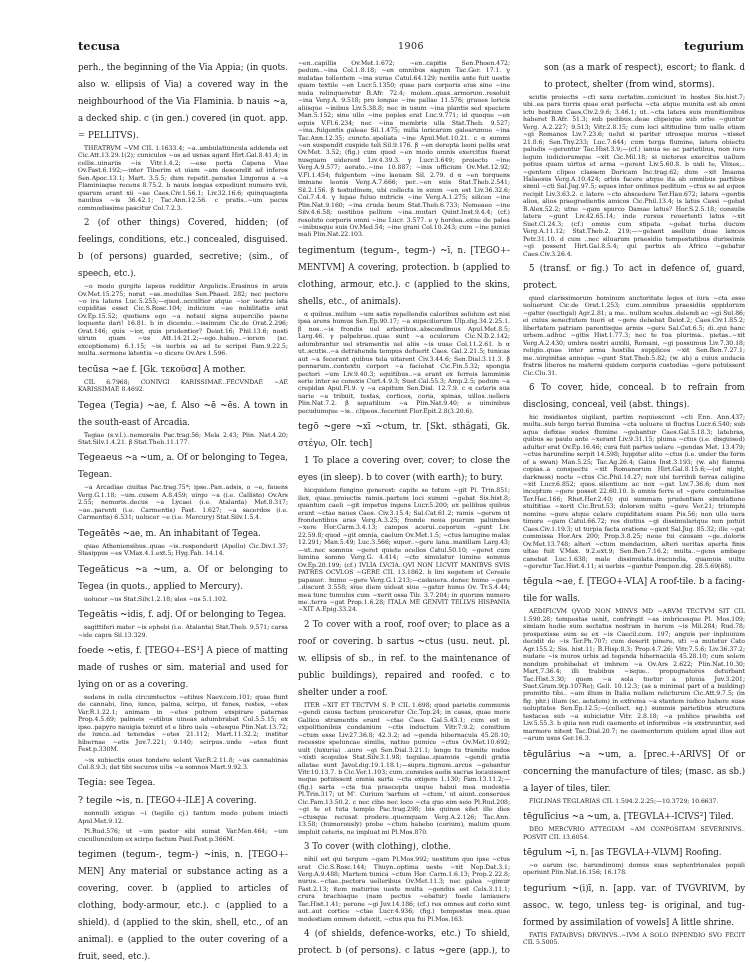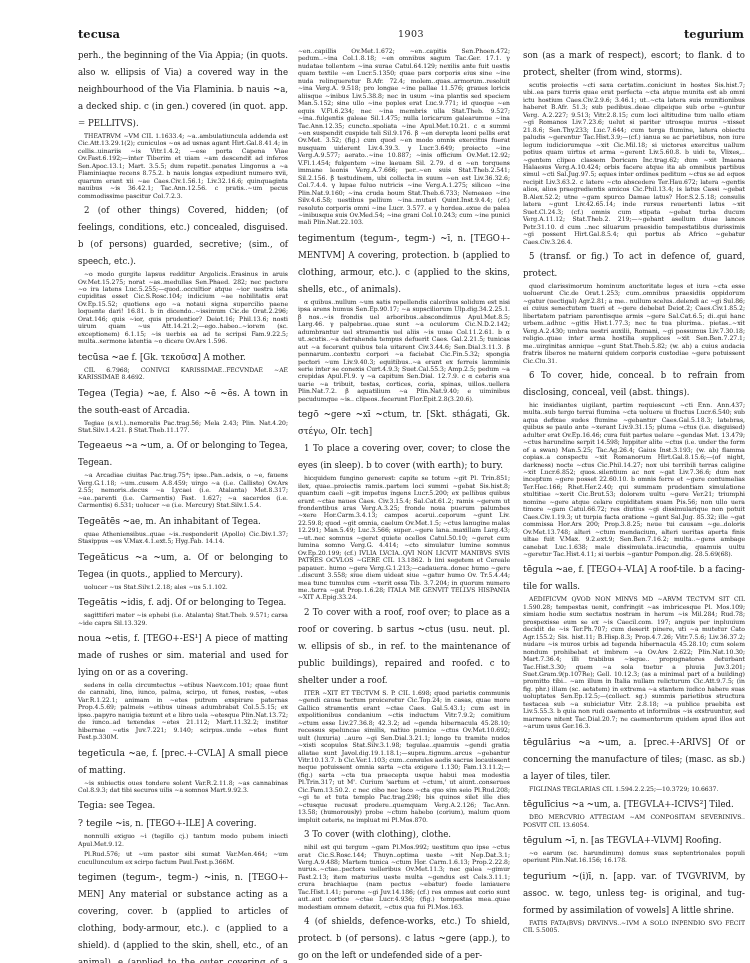--- a/index.html
+++ b/index.html
@@ -1,61 +1,60 @@
 <!DOCTYPE html>
 <html><head>
 <meta charset="utf-8">
 <style>
   html, body { margin:0; padding:0; background:#ffffff; }
   body { width:750px; height:963px; overflow:hidden; position:relative; color:#1a1a1a;
          font-family:"DejaVu Serif", "Liberation Serif", serif; }
-  .page { position:absolute; left:0; top:0; width:750px; height:891px; }
+  .page { position:absolute; left:0; top:12px; width:750px; height:891px; }
   .running-head { position:absolute; top:27px; left:78px; right:6px; height:16px; }
   .rh-left { position:absolute; left:0; top:0; font-weight:bold; font-size:11.5px; }
   .rh-center { position:absolute; left:0; right:0; top:1px; text-align:center; font-size:9.5px; letter-spacing:0.5px; }
   .rh-right { position:absolute; right:0; top:0; font-weight:bold; font-size:11.5px; }
   .col { position:absolute; top:47px; width:210px; }
   .col1 { left:78px; }
   .col2 { left:298px; width:212px; }
   .col3 { left:523px; width:222px; }
   .entry { margin:0 0 5px 0; }
   .def { font-size:8.6px; line-height:17px; text-align:justify; margin:0; }
   .cit { font-size:6.1px; line-height:7.45px; text-align:justify; margin:0 0 3px 0; text-indent:6px; }
   .sense { text-indent:6px; }
   .hw { font-weight:normal; font-size:9.3px; }
 </style>
 </head>
 <body>
 
 <div class="page">
   <div class="running-head">
     <span class="rh-left">tecusa</span>
-    <span class="rh-center">1903</span>
+    <span class="rh-center">1906</span>
     <span class="rh-right">tegurium</span>
   </div>
   <div class="col col1">
       <p class="def">perh., the beginning of the Via Appia; (in quots. also w. ellipsis of Via) a covered way in the neighbourhood of the Via Flaminia. b nauis ~a, a decked ship. c (in gen.) covered (in quot. app. = PELLITVS).</p>
       <p class="cit">THEATRVM ~VM CIL 1.1633.4; ~a..ambulatiuncula addenda est Cic.Att.13.29.1(2); cuniculos ~os ad usnas agant Hirt.Gal.8.41.4; in cellis..uinariis ~is Vitr.1.4.2; —ese porta Capena Viae Ov.Fast.6.192;—inter Tiberim et uiam ~am descendit ad inferos Sen.Apoc.13.1; Mart. 3.5.5; dum repetit..penates Lingonus a ~a Flaminiaque recens 8.75.2. b nauis longas expediunt numero xvii, quarum erant xii ~ae Caes.Civ.1.56.1; Liv.32.16.6; quinquaginta nauibus ~is 36.42.1; Tac.Ann.12.56. c pratis..~um pecus commodissime pascitur Col.7.2.3.</p>
       <p class="def sense">2 (of other things) Covered, hidden; (of feelings, conditions, etc.) concealed, disguised. b (of persons) guarded, secretive; (sim., of speech, etc.).</p>
       <p class="cit">~o modo gurgite lapsus redditur Argolicis..Erasinus in aruis Ov.Met.15.275; norat ~as..medullas Sen.Phaed. 282; nec pectore ~o ira latens Luc.5.255;—quod..occultior atque ~ior uestra ista cupiditas esset Cic.S.Rosc.104; indicium ~ae nobilitatis erat Ov.Ep.15.52; quotiens ego ~a notaui signa supercilio paene loquente dari! 16.81. b in dicendo..~issimum Cic.de Orat.2.296; Orat.146; quis ~ior, quis prudentior? Deiot.16; Phil.13.6; nosti uirum quam ~us Att.14.21.2;—ego..habeo..~iorem (sc. exceptionem) 6.1.15; ~is uerbis ea ad te scripsi Fam.9.22.5; multa..sermone latentia ~o dicere Ov.Ars 1.596.</p>
       <p class="def entry"><span class="hw">tecūsa</span><span> ~ae f. [Gk. τεκοῦσα] A mother.</span></p>
       <p class="cit">CIL 6.7968; CONIVGI KARISSIMAE..FECVNDAE ~AE KARISSIMAE 8.4692.</p>
       <p class="def entry"><span class="hw">Tegea (Tegia)</span><span> ~ae, f. Also ~ē ~ēs. A town in the south-east of Arcadia.</span></p>
       <p class="cit">Tegiae (s.v.l.)..nemoralis Pac.trag.56; Mela 2.43; Plin. Nat.4.20; Stat.Silv.1.4.21. β Stat.Theb.11.177.</p>
       <p class="def entry"><span class="hw">Tegeaeus</span><span> ~a ~um, a. Of or belonging to Tegea, Tegean.</span></p>
       <p class="cit">~a Arcadiae ciuitas Pac.trag.75*; ipse..Pan..adsis, o ~e, fauens Verg.G.1.18; ~um..cusem A.8.459; uirgo ~a (i.e. Callisto) Ov.Ars 2.55; nemoris..decus ~a Lycaei (i.e. Atalanta) Met.8.317; ~ae..parenti (i.e. Carmentis) Fast. 1.627; ~a sacerdos (i.e. Carmentis) 6.531; uolucer ~e (i.e. Mercury) Stat.Silv.1.5.4.</p>
       <p class="def entry"><span class="hw">Tegeātēs</span><span> ~ae, m. An inhabitant of Tegea.</span></p>
       <p class="cit">quae Atheniensibus..quae ~is..responderit (Apollo) Cic.Div.1.37; Stasippus ~es V.Max.4.1.ext.5; Hyg.Fab. 14.14.</p>
       <p class="def entry"><span class="hw">Tegeāticus</span><span> ~a ~um, a. Of or belonging to Tegea (in quots., applied to Mercury).</span></p>
       <p class="cit">uolucer ~us Stat.Silv.1.2.18; ales ~us 5.1.102.</p>
       <p class="def entry"><span class="hw">Tegeātis</span><span> ~idis, f. adj. Of or belonging to Tegea.</span></p>
       <p class="cit">sagittiferi mater ~is ephebi (i.e. Atalanta) Stat.Theb. 9.571; carsa ~ide capra Sil.13.329.</p>
-      <p class="def entry"><span class="hw">noua</span><span> ~etis, f. [TEGO+-ES¹] A piece of matting made of rushes or sim. material and used for lying on or as a covering.</span></p>
+      <p class="def entry"><span class="hw">foede</span><span> ~etis, f. [TEGO+-ES¹] A piece of matting made of rushes or sim. material and used for lying on or as a covering.</span></p>
       <p class="cit">sedens in cella circumtectus ~etibus Naev.com.101; quae fiunt de cannabi, lino, iunco, palma, scirpo, ut funes, restes, ~etes Var.R.1.22.1; animam in ~etes putrem exspirare paternas Prop.4.5.69; palmeis ~etibus uineas adumbrabat Col.5.5.15; ex ipso..papyro nauigia texunt et e libro uela ~etesque Plin.Nat.13.72; de iunco..ad texendas ~etes 21.112; Mart.11.32.2; institor hibernae ~etis Juv.7.221; 9.140; scirpus..unde ~etes fiunt Fest.p.330M.</p>
-      <p class="def entry"><span class="hw">tegetīcula</span><span> ~ae, f. [prec.+-CVLA] A small piece of matting.</span></p>
       <p class="cit">~is subiectis oues tondere solent Var.R.2.11.8; ~as cannabinas Col.8.9.3; dat tibi securos uilis ~a somnos Mart.9.92.3.</p>
       <p class="def entry"><span class="hw">Tegia:</span><span> see Tegea.</span></p>
       <p class="def entry"><span class="hw">? tegile</span><span> ~is, n. [TEGO+-ILE] A covering.</span></p>
       <p class="cit">nonnulli exiguo ~i (tegillo cj.) tantum modo pubem iniecti Apul.Met.9.12.</p>
       <p class="cit">Pl.Rud.576; ut ~um pastor sibi sumat Var.Men.464; ~um cucullunculum ex scirpo factum Paul.Fest.p.366M.</p>
       <p class="def entry"><span class="hw">tegimen (tegum-, tegm-)</span><span> ~inis, n. [TEGO+-MEN] Any material or substance acting as a covering, cover. b (applied to articles of clothing, body-armour, etc.). c (applied to a shield). d (applied to the skin, shell, etc., of an animal). e (applied to the outer covering of a fruit, seed, etc.).</span></p>
       <p class="cit">α parietes quibus fertur omne ~en caeli Sen.Nat.6.25.1; flumina gelu concreta ~ine esse onychino dixit (Laenius) Gell.19.7.15. γ patulae..sub ~ine fagi Verg.Ecl.1.1; ramorum..densis ~inibus Apul.Met.8.4; HIC EGO NVNC IACEO..SVB ~INE TERRAE CIL 6.38425;—(of the sky) lato sub ~ine caeli Cic.Arat.281(47); Lucr.1.992; Man.1.720. b α mihi amictui est Scythicum ~en Cic.Tusc.5.90; consertum ~en spinis Verg.A.3.594; excussum..manu ~en Stat.Theb.9.486; ferit..cristatae cassidis aera perque ipsum ~en crepitantia dissipat ossa Sil.1.402; detraxerat ~en capiti Tac.Ann.2.21; continuum ferri ~en 3.43; cruris..sinistri dimidium ~en Juv.6.257; stramen aliquod uel exiguum ~en Apul.Met.9.32. β super tunicam aeneum pectori ~en Liv.1.20.4; parua mora est..sumpsisse..</p>
     </div>
   <div class="col col2">
       <p class="cit" style="text-indent: 0px;">~en..capillis Ov.Met.1.672; ~en..capitis Sen.Phoen.472; pedum..~ina Col.1.8.18; ~en omnibus sagum Tac.Ger. 17.1. γ nudatae tollentem ~ina surae Catul.64.129; nexilis ante fuit uestis quam textile ~en Lucr.5.1350; quae pars corporis eius sine ~ine nuda relinqueretur B.Afr. 72.4; molem..quas..armorum..resoluit ~ina Verg.A. 9.518; pro longae ~ine pallae 11.576; graues loricis aliisque ~inibus Liv.5.38.8; nec in usum ~ina plantis sed speciem Man.5.152; sine ullo ~ine poples erat Luc.9.771; id quoque ~en equis V.Fl.6.234; nec ~ina membris ulla Stat.Theb. 9.527; ~ina..fulgentis galeae Sil.1.475; nulla loricarum galearumue ~ina Tac.Ann.12.35; cuncto..spoliata ~ine Apul.Met.10.21. c α summi ~en suspendit cuspide teli Sil.9.176. β ~en derepta leoni pellis erat Ov.Met. 3.52; (fig.) cum quod ~en modo omnis exercitus fuerat nusquam uiderent Liv.4.39.3. γ Lucr.3.649; proiecto ~ine Verg.A.9.577; aerato..~ine 10.887; ~inis officium Ov.Met.12.92; V.Fl.1.454; fulgentem ~ine laeuam Sil. 2.79. d α ~en torquens immane leonis Verg.A.7.666; per..~en suis Stat.Theb.2.541; Sil.2.156. β testudinem, ubi collecta in suum ~en est Liv.36.32.6; Col.7.4.4. γ lupae fuluo nutricis ~ine Verg.A.1.275; siliceo ~ine Plin.Nat.9.160; ~ina cruda boum Stat.Theb.6.733; Nemeaeo ~ine Silv.4.6.58; uestibus pellium ~ina..mutari Quint.Inst.9.4.4; (cf.) resoluto corporis omni ~ine Lucr. 3.577. e γ hordea..exue de palea ~inibusque suis Ov.Med.54; ~ine grani Col.10.243; cum ~ine punici mali Plin.Nat.22.103.</p>
@@ -64,21 +63,21 @@
       <p class="def entry"><span class="hw">tegō</span><span> ~gere ~xī ~ctum, tr. [Skt. sthágati, Gk. στέγω, OIr. tech]</span></p>
       <p class="def sense">1 To place a covering over, cover; to close the eyes (in sleep). b to cover (with earth); to bury.</p>
       <p class="cit">hicquidem fungino generest: capite se totum ~git Pl. Trin.851; ilex, quae..proiectis ramis..partem loci summi ~gebat Sis.hist.8; quantum caeli ~git impetus ingens Lucr.5.200; ex pellibus quibus erant ~ctae naues Caes. Civ.3.15.4; Sal.Cat.61.2; ramis ~gerem ut frondentibus aras Verg.A.3.25; fronde noua puerum palumbes ~xere Hor.Carm.3.4.13; campos acerui..ceporum ~gunt Liv. 22.59.8; quod ~git omnia, caelum Ov.Met.1.5; ~ctus lanugine malas 12.291; Man.5.49; Luc.3.566; super..~gere lana..maxillam Larg.43;—ut..nec somnus ~geret quiete ocellos Catul.50.10; ~geret cum lumina somno Verg.G. 4.414; ~cto simulatur lumine somnus Ov.Ep.20.199; (cf.) IVLIA LVCIA..QVI NON LICVIT MANIBVS SVIS PATRES OCVLOS ~GERE CIL 13.1862. b lini segetem et Cereale papauer.. humo ~gere Verg.G.1.213;—cadauera..donec humo ~gere ..discunt 3.558; siue diem uideat siue ~gatur humo Ov. Tr.5.4.44; mea tunc tumulus cum ~xerit ossa Tib. 3.7.204; in quorum numero me..terra ~gat Prop.1.6.28; ITALA ME GENVIT TELLVS HISPANIA ~XIT A.Epig.33.24.</p>
       <p class="def sense">2 To cover with a roof, roof over; to place as a roof or covering. b sartus ~ctus (usu. neut. pl. w. ellipsis of sb., in ref. to the maintenance of public buildings), repaired and roofed. c to shelter under a roof.</p>
       <p class="cit">ITER ~XIT ET TECTVM S. P. CIL 1.698; quod parietis communis ~gendi causa tectum proiceretur Cic.Top.24; in casas, quae more Gallico stramentis erant ~ctae Caes. Gal.5.43.1; cum est in expolitionibus condanium ~ctis inductum Vitr.7.9.2; comitium ~ctum esse Liv.27.36.8; 42.3.2; ad ~genda hibernacula 45.28.10; recessus speluncae similis, natiuo pumice ~ctus Ov.Met.10.692; uult (luxuria) ..auro ~gi Sen.Dial.3.21.1; longo tu tramite nudos ~xisti scopulos Stat.Silv.3.1.98; tegulae..quamuis ~gendi gratia allatae sunt Javol.dig.19.1.18.1;—supra..tignum..arcus ~gebantur Vitr.10.13.7. b Cic.Ver.1.103; cum..consules aedis sacras locauissent neque potuissent omnia sarta ~cta exigere 1.130; Fam.13.11.2;—(fig.) sarta ~cta tua praecepta usque habui mea modestia Pl.Trin.317; ut M'. Curium 'sartum et ~ctum,' ut aiunt..conserues Cic.Fam.13.50.2. c nec cibo nec loco ~cta quo sim seio Pl.Rud.208; ~gi te et tuta templo Pac.trag.298; bis quinos silet ille dies ~ctusque recusat prodere..quemquam Verg.A.2.126; Tac.Ann. 13.58; (humorously) probe ~ctum habebo (corium), malum quom impluit ceteris, ne impluat mi Pl.Mos.870.</p>
       <p class="def sense">3 To cover (with clothing), clothe.</p>
       <p class="cit">nihil est qui tergum ~gam Pl.Mos.992; uestitum quo ipse ~ctus erat Cic.S.Rosc.144; Thuyn..optima ueste ~xit Nep.Dat.3.1; Verg.A.9.488; Martem tunica ~ctum Hor. Carm.1.6.13; Prop.2.22.8; nurus..~ctae..pectora uelleribus Ov.Met.11.3; nec galea ~gimur Fast.2.13; item maturius ueste multa ~gendus est Cels.3.11.1; crura brachiaque (nam pectus ~ebatur) foede laniauere Tac.Hist.1.41; perone ~gi Juv.14.186; (cf.) res omnes aut corio sunt aut..aut cortice ~ctae Lucr.4.936; (fig.) tempestas mea..quae modestiam omnem detexit, ~ctus qua fui Pl.Mos.163.</p>
       <p class="def sense">4 (of shields, defence-works, etc.) To shield, protect. b (of persons). c latus ~gere (app.), to go on the left or undefended side of a per-</p>
     </div>
   <div class="col col3">
-      <p class="def" style="text-indent: 0px;">son (as a mark of respect), escort; to flank. d to protect, shelter (from wind, storms).</p>
+      <p class="def" style="text-indent: 0px; margin-left: 21px;">son (as a mark of respect), escort; to flank. d to protect, shelter (from wind, storms).</p>
       <p class="cit">scutis proiectis ~cti saxa certatim..coniciunt in hostes Sis.hist.7; ubi..ea pars turris quae erat perfecta ~cta atque munita est ab omni ictu hostium Caes.Civ.2.9.6; 3.46.1; ut..~cta latera suis munitionibus haberet B.Afr. 51.3; sub pedibus..deae clipeique sub orbe ~guntur Verg. A.2.227; 9.513; Vitr.2.8.15; cum loci altitudine tum uallo etiam ~gi Romanos Liv.7.23.6; uelut si pariter utrosque murus ~xisset 21.8.6; Sen.Thy.233; Luc.7.644; cum terga flumine, latera obiectu paludis ~gerentur Tac.Hist.3.9;—(cf.) ianua se ac parietibus, non iure legum iudiciorumque ~xit Cic.Mil.18; si uictores exercitus uallum potius quam uirtus et arma ~gerent Liv.5.60.8. b uidi te, Vlixes,.. ~gentem clipeo classem Doricam Inc.trag.62; dum ~xit Imaona Halaesus Verg.A.10.424; orbis facere atque ita ab omnibus partibus simul ~cti Sal.Jug.97.5; eques inter ordines peditum ~ctus se ad equos recipit Liv.3.63.2. c latere ~cto abscedere Ter.Hau.672; latera ~gentis alios, alios praegredientis amicos Cic.Phil.13.4; is latus Cassi ~gebat B.Alex.52.2; utne ~gam spurco Damae latus? Hor.S.2.5.18; consulis latera ~gunt Liv.42.65.14; inde rursus reuertenti latus ~xit Suet.Cl.24.3; (cf.) omnis cum stipata ~gebat turba ducum Verg.A.11.12; Stat.Theb.2. 219;—~gebant asellum duae lances Petr.31.10. d cum ..nec siluarum praesidio tempestatibus durissimis ~gi possent Hirt.Gal.8.5.4; qui portus ab Africo ~gebatur Caes.Civ.3.26.4.</p>
       <p class="def sense">5 (transf. or fig.) To act in defence of, guard, protect.</p>
       <p class="cit">quod clarissimorum hominum auctoritate leges et iura ~cta esse uoluerunt Cic.de Orat.1.253; cum..omnibus praesidiis oppidorum ~gatur (uectigal) Agr.2.81; a me.. nullum scelus..delendi ac ~gi Sul.86; ei cuius senectutem tueri et ~gere debebat Deiot.2; Caes.Civ.1.85.2; libertatem patriam parentisque armis ~gere Sal.Cat.6.5; di..qui hanc urbem..adhuc ~gitis Hist.1.77.3; nec te tua plurima.. pietas..~xit Verg.A.2.430; umbra uestri auxilii, Romani, ~gi possumus Liv.7.30.18; religio..quae inter arma hostilia supplices ~xit Sen.Ben.7.27.1; me..uirginitas annique ~gunt Stat.Theb.5.82; (w. ab) a cuius audacia fratris liberos ne materni quidem corporis custodiae ~gere potuissent Cic.Clu.31.</p>
       <p class="def sense">6 To cover, hide, conceal. b to refrain from disclosing, conceal, veil (abst. things).</p>
       <p class="cit">hic insidiantes uigilant, partim requiescunt ~cti Enn. Ann.437; multa..sub tergo terrai flumina ~cta uoluere ui fluctus Lucr.6.540; sub aqua defixae sudes flumine ~gebantur Caes.Gal.5.18.3; latebras, quibus se paulo ante ~xerant Liv.9.31.15; pluma ~ctus (i.e. disguised) adulter erat Ov.Ep.16.46; cura fuit partes uelare ~gendas Met. 13.479; ~ctus harundine serpit 14.598; Iuppiter alite ~ctus (i.e. under the form of a swan) Man.5.25; Tac.Ag.26.4; Gaius Inst.3.193; (w. ab) flamma copias..a conspectu ~xit Romanorum Hirt.Gal.8.15.6;—(of night, darkness) nocte ~ctus Cic.Phil.14.27; nox ubi terribili terras caligine ~xit Lucr.6.852; quos..silentium ac nox ~gat Liv.7.36.6; dum nox inceptum ~gere posset 22.60.10. b omnis ferre et ~gere contumelias Ter.Hec.166; Rhet.Her.2.40; qui summam prudentiam simulatione stultitiae ~xerit Cic.Brut.53; dolorem uultu ~gere Ver.21; triumphi nomine ~gere atque celare cupiditatem suam Pis.56; non ullo uera timore ~gam Catul.66.72; res diutius ~gi dissimularique non potuit Caes.Civ.1.19.3; ut turpia facta oratione ~gant Sal.Jug. 85.32; ille ~gat commissa Hor.Ars 200; Prop.3.8.25; neue tui causam ~ge..doloris Ov.Met.13.748; alteri ~ctum mendacium, alteri ueritas aperta finis ultae fuit V.Max. 9.2.ext.9; Sen.Ben.7.16.2; multa..~gens ambage canebat Luc.1.638; male dissimulata..iracundia, quamuis uultu ~geretur Tac.Hist.4.11; si uerbis ~gantur Pompon.dig. 28.5.69(68).</p>
       <p class="def entry"><span class="hw">tēgula</span><span> ~ae, f. [TEGO+-VLA] A roof-tile. b a facing-tile for walls.</span></p>
       <p class="cit">AEDIFICVM QVOD NON MINVS MD ~ARVM TECTVM SIT CIL 1.590.28; tempestas uenit, confringit ~as imbricesque Pl. Mos.109; simiam hodie sum sectatus nostram in herum ~is Mil.284; Rud.78; prospexisse eum se ex ~is Caecil.com. 197; anguis per inpluuium decidit de ~is Ter.Ph.707; cum deserit pinere, uti ~a mutetur Cato Agr.155.2; Sis. hist.11; B.Hisp.8.3; Prop.4.7.26; Vitr.7.5.6; Liv.36.37.2; nudare ~is muros urbis ad tegenda hibernacula 45.28.10; cum solem nondum prohibebat et imbrem ~a Ov.Ars 2.622; Plin.Nat.10.30; Mart.7.36.4; illi trabibus ~isque.. propugnatores deturbant Tac.Hist.3.30; quem ~a sola tuetur a pluuia Juv.3.201; Suet.Gram.9(p.107Re); Gell. 10.12.3; (as a minimal part of a building) promitto tibi.. ~am illum in Italia nullam relicturum Cic.Att.9.7.5; (in fig. phr.) illam (sc. aetatem) in extrema ~a stantem iudico habere suas uoluptates Sen.Ep.12.5;—(collect. sg.) summis parietibus structura testacea sub ~a subiciatur Vitr. 2.8.18; ~a publice praebita est Liv.5.55.3. b quia non rudi caemento et informibus ~is exstruuntur, sed marmore nitent Tac.Dial.20.7; ne caementorum quidem apud illos aut ~arum usus Ger.16.3.</p>
       <p class="def entry"><span class="hw">tēgulārius</span><span> ~a ~um, a. [prec.+-ARIVS] Of or concerning the manufacture of tiles; (masc. as sb.) a layer of tiles, tiler.</span></p>
       <p class="cit">FIGLINAS TEGLARIAS CIL 1.594.2.2.25;—10.3729; 10.6637.</p>
       <p class="def entry"><span class="hw">tēgulīcius</span><span> ~a ~um, a. [TEGVLA+-ICIVS²] Tiled.</span></p>

